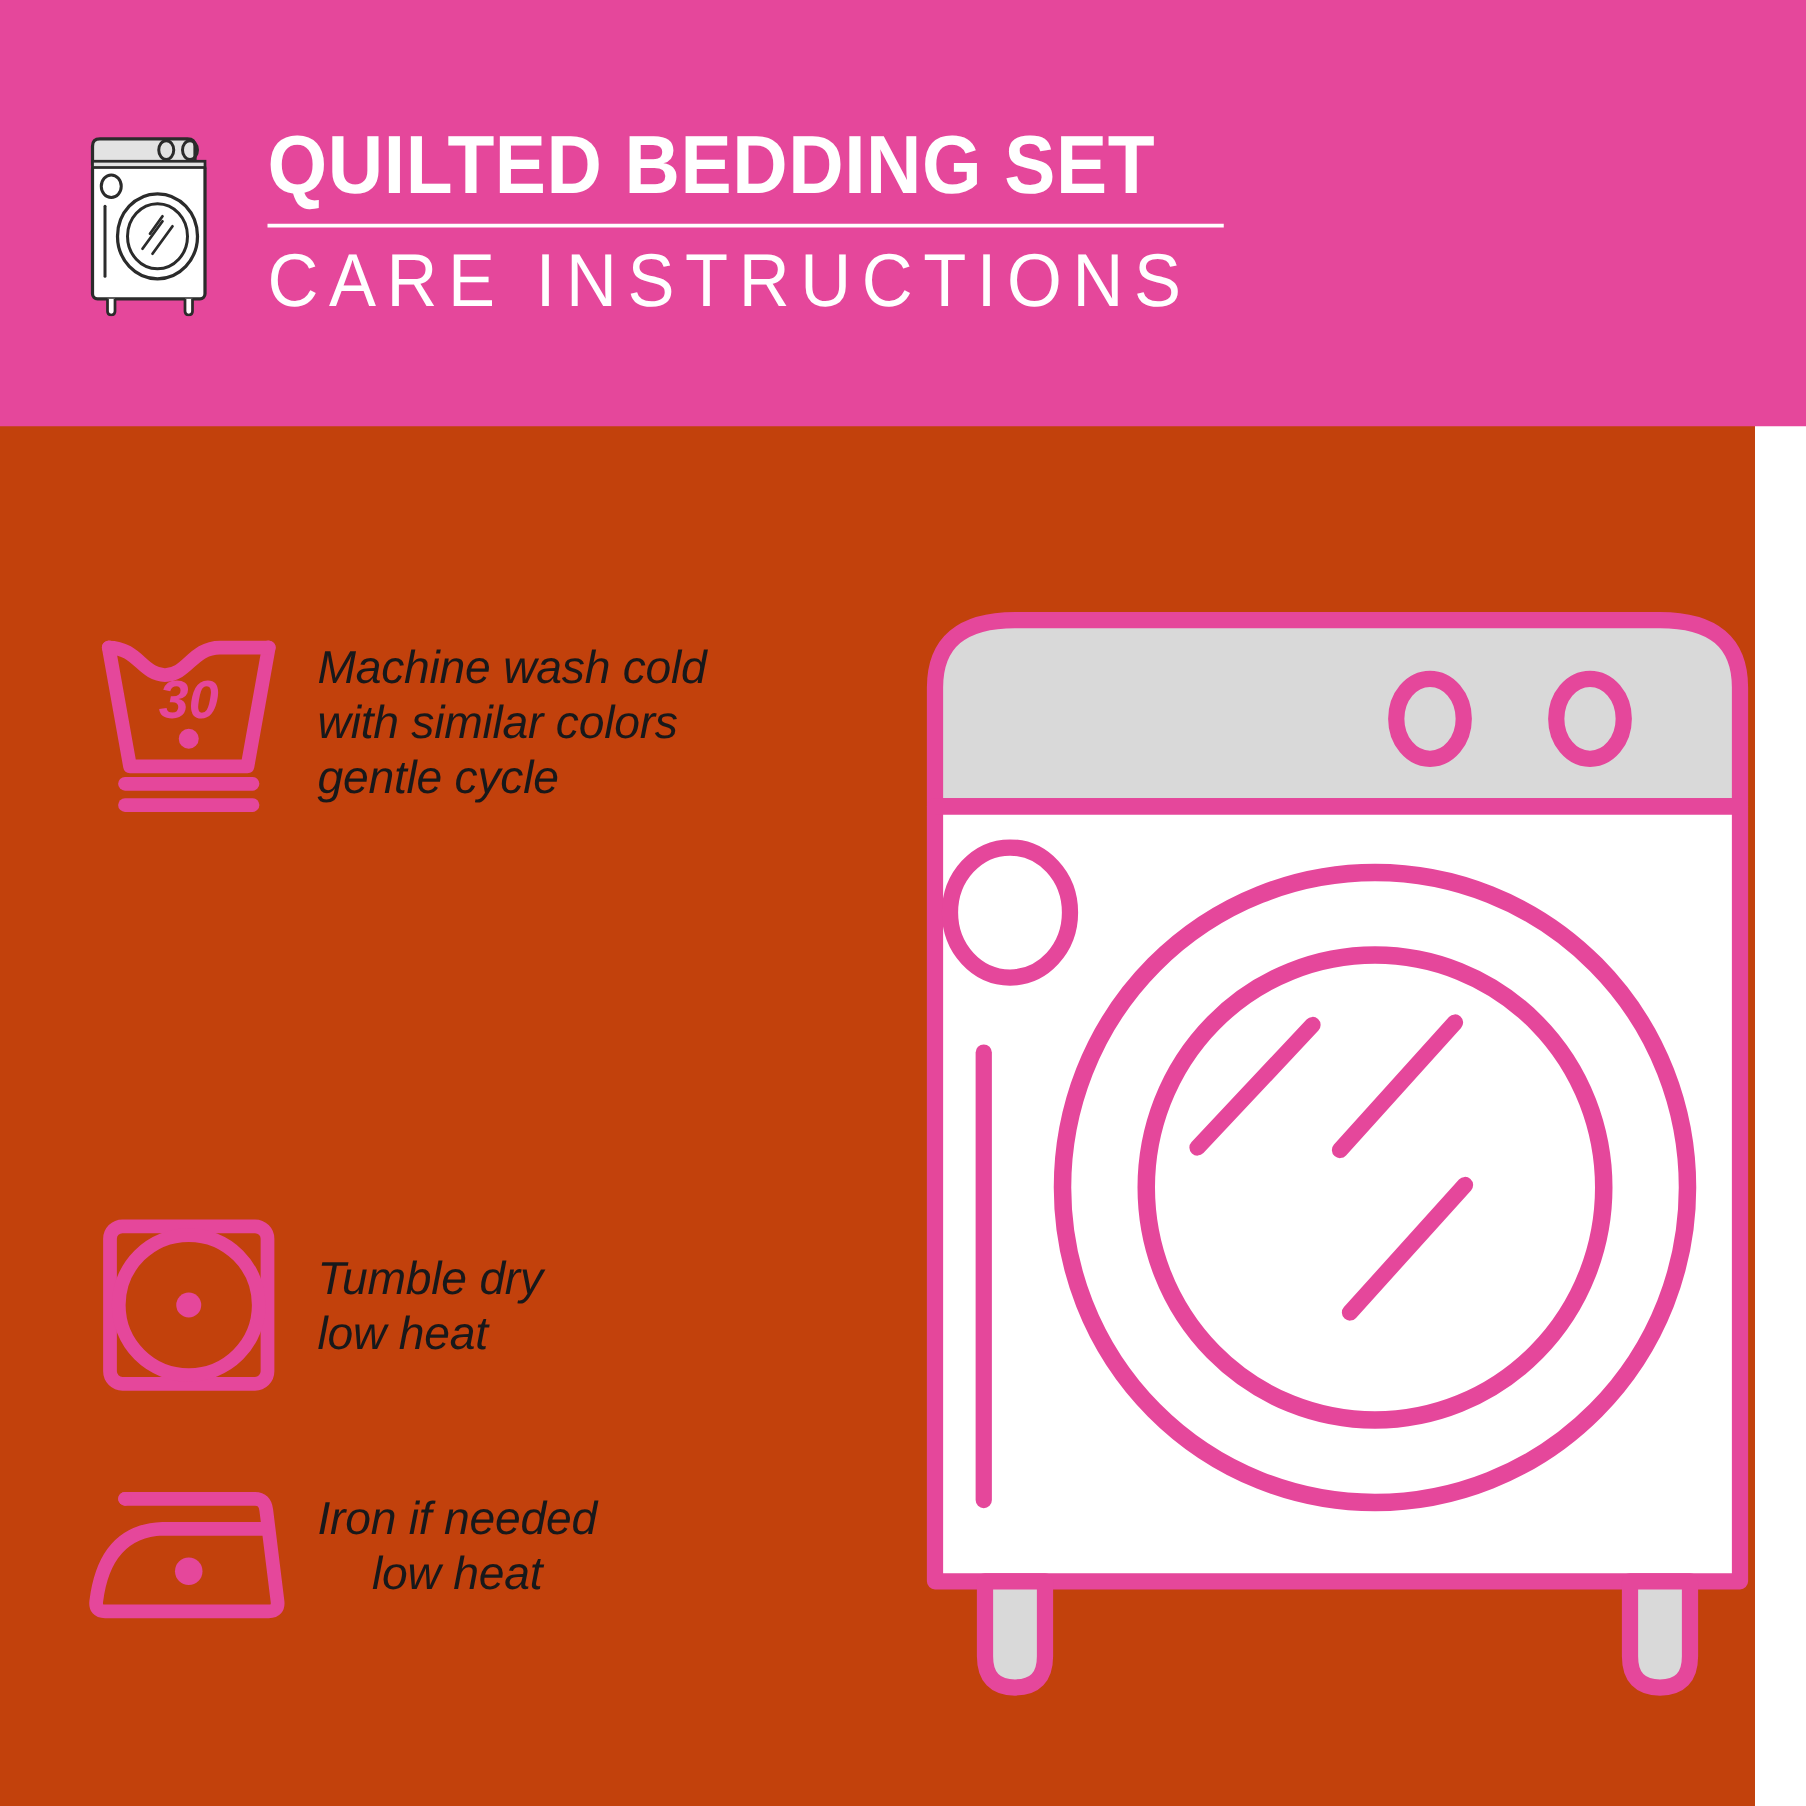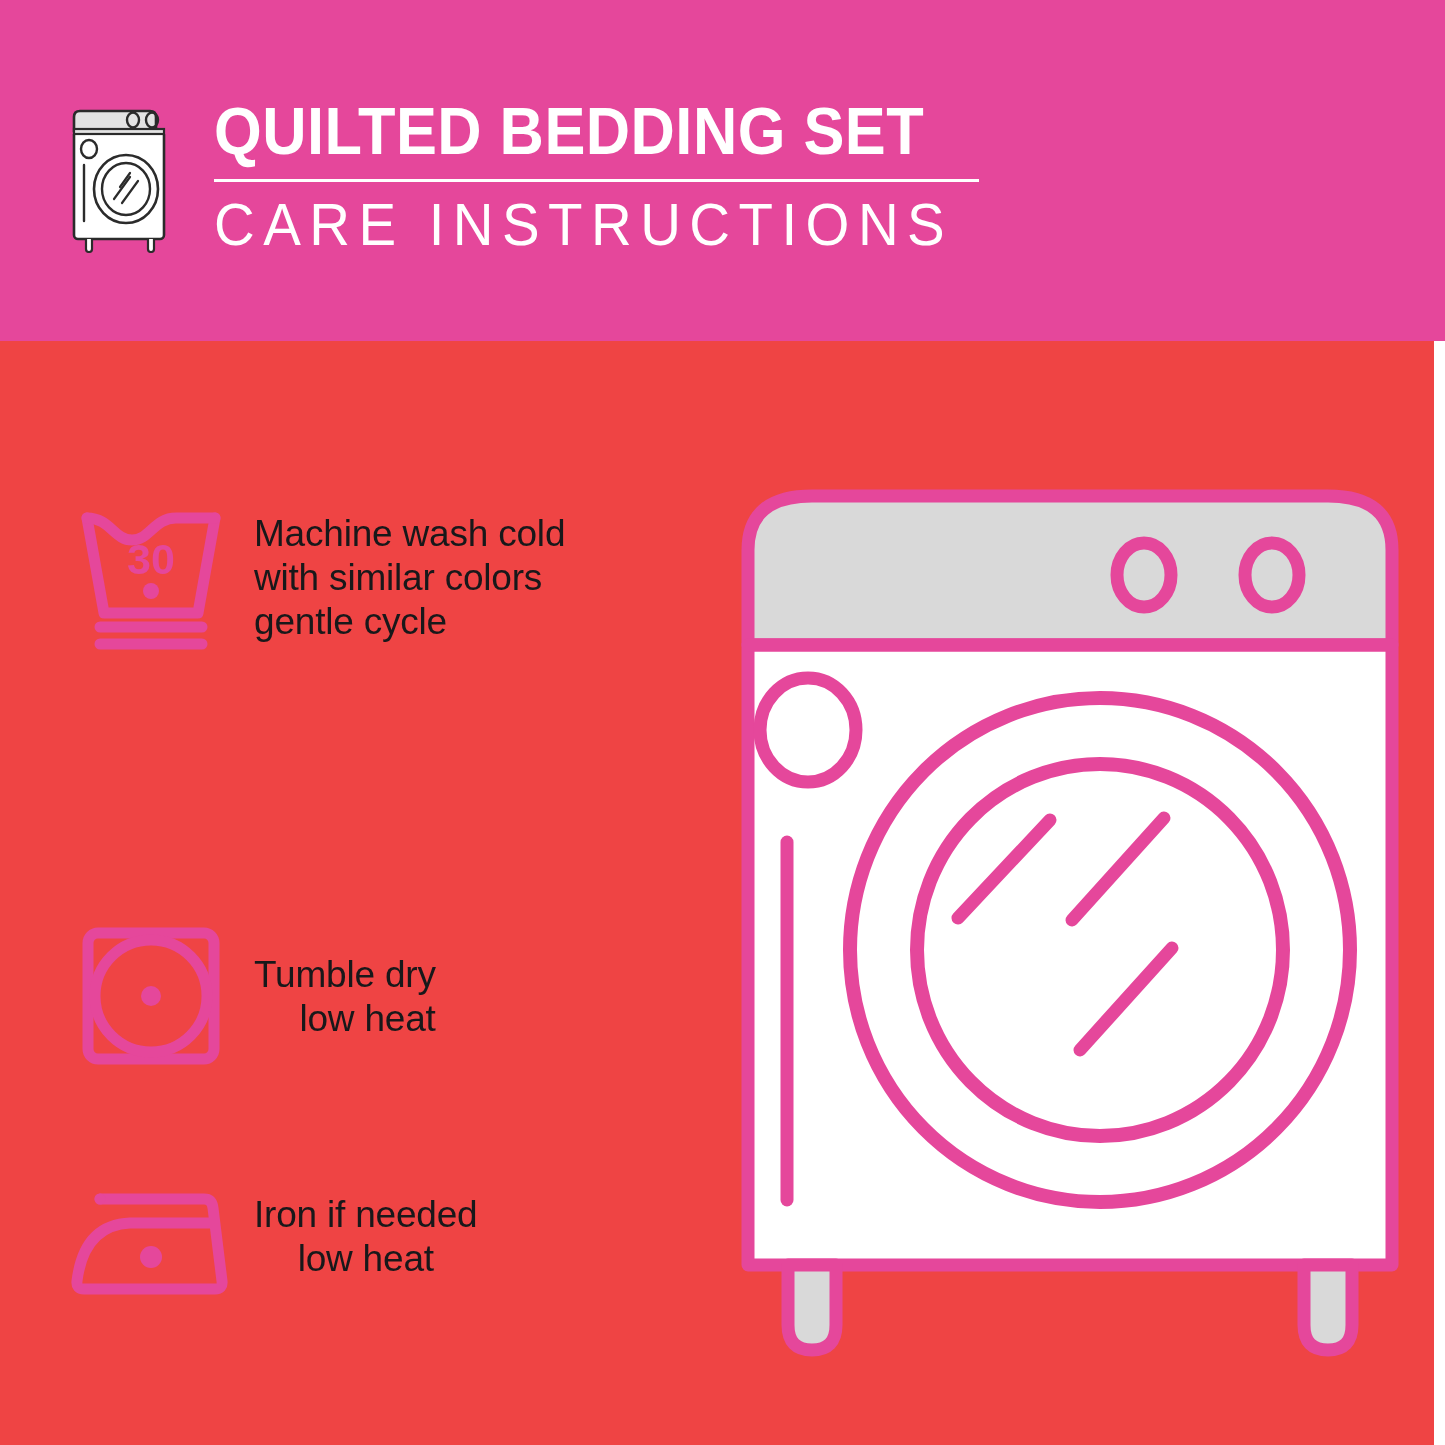--- a/index.html
+++ b/index.html
@@ -10,22 +10,21 @@
   body {
     width: 1445px;
     height: 1445px;
     font-family: "Liberation Sans", sans-serif;
     overflow: hidden;
   }
   .page {
     position: relative;
     width: 1404px;
     height: 1445px;
-    background: #ef4444;
-    padding-left: 30px;
+    background: #c2410c;
   }
 
   
   .header {
     position: absolute;
     left: 0;
     top: 0;
     width: 1445px;
     height: 341px;
     background: #e5479b;
@@ -83,24 +82,25 @@
     top: 341px;
     width: 700px;
     height: 1104px;
   }
   .care-row {
     position: absolute;
     left: 62px;
     display: flex;
     align-items: center;
     width: 640px;
+    font-style: italic;
   }
   .care-row-0 { top: 153px; }
   .care-row-1 { top: 375px; }
-  .care-row-2 { top: 572px; text-align: right; }
+  .care-row-2 { top: 620px; }
   .care-row-3 { top: 812px; text-align: center; }
 
   .care-icon {
     width: 178px;
     height: 168px;
     flex: 0 0 auto;
     display: flex;
     align-items: center;
     justify-content: center;
   }

